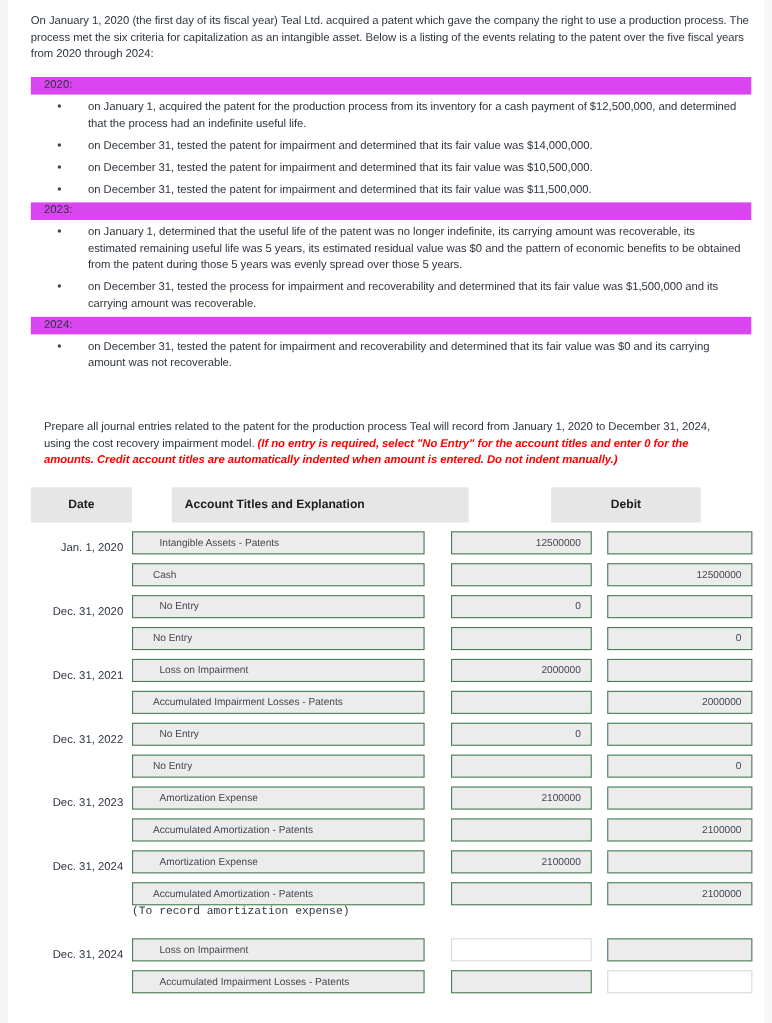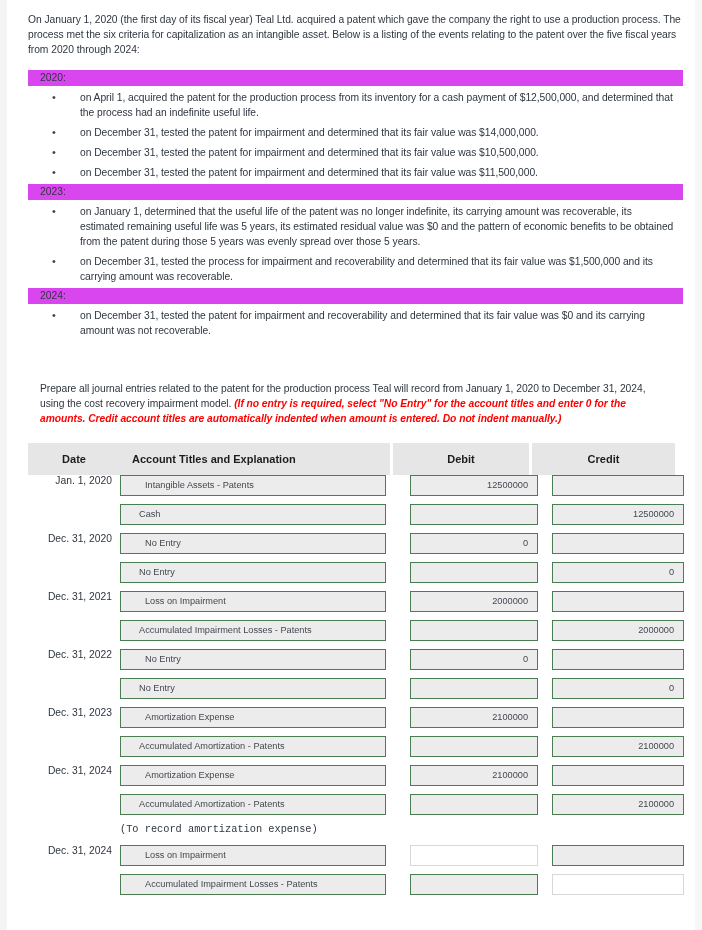--- a/index.html
+++ b/index.html
@@ -100,20 +100,21 @@
 
   
   .jtable {
     margin-top: 16px;
     padding-left: 21px;
   }
   .jhead {
     display: flex;
     height: 32px;
     align-items: stretch;
+    gap: 36px;
   }
   .jhead .cell {
     background: #e6e6e6;
     font-size: 11px;
     font-weight: bold;
     color: #1d1d1d;
     display: flex;
     align-items: center;
     justify-content: center;
     box-sizing: border-box;
@@ -121,21 +122,21 @@
   .col-date   { width: 92px;  flex: 0 0 92px; }
   .col-acct   { width: 270px; flex: 0 0 270px; }
   .col-gap    { width: 3px;   flex: 0 0 3px; background: transparent !important; }
   .col-debit  { width: 136px; flex: 0 0 136px; }
   .col-credit { width: 143px; flex: 0 0 143px; }
 
   .jhead .col-acct { justify-content: flex-start; padding-left: 12px; }
 
   .jrow {
     display: flex;
-    align-items: flex-start;
+    align-items: flex-end;
     height: 29px;
   }
   .date-cell {
     width: 92px;
     flex: 0 0 92px;
     text-align: right;
     padding-right: 8px;
     box-sizing: border-box;
     font-size: 10.3px;
     color: #2f3640;
@@ -197,21 +198,21 @@
 
 <div class="page">
   <div class="inner">
 
     <p class="intro">On January 1, 2020 (the first day of its fiscal year) Teal Ltd. acquired a patent which gave the company the right to use a production process. The process met the six criteria for capitalization as an intangible asset. Below is a listing of the events relating to the patent over the five fiscal years from 2020 through 2024:</p>
 
     <div class="events">
         <div class="year-band">2020:</div>
         <div class="event-row">
           <div class="bullet">•</div>
-          <div class="event-text">on April 1, acquired the patent for the production process from its inventory for a cash payment of $12,500,000, and determined that the process had an indefinite useful life.</div>
+          <div class="event-text">on January 1, acquired the patent for the production process from its inventory for a cash payment of $12,500,000, and determined that the process had an indefinite useful life.</div>
         </div>
         <div class="event-row">
           <div class="bullet">•</div>
           <div class="event-text">on December 31, tested the patent for impairment and determined that its fair value was $14,000,000.</div>
         </div>
         <div class="event-row">
           <div class="bullet">•</div>
           <div class="event-text">on December 31, tested the patent for impairment and determined that its fair value was $10,500,000.</div>
         </div>
         <div class="event-row">

